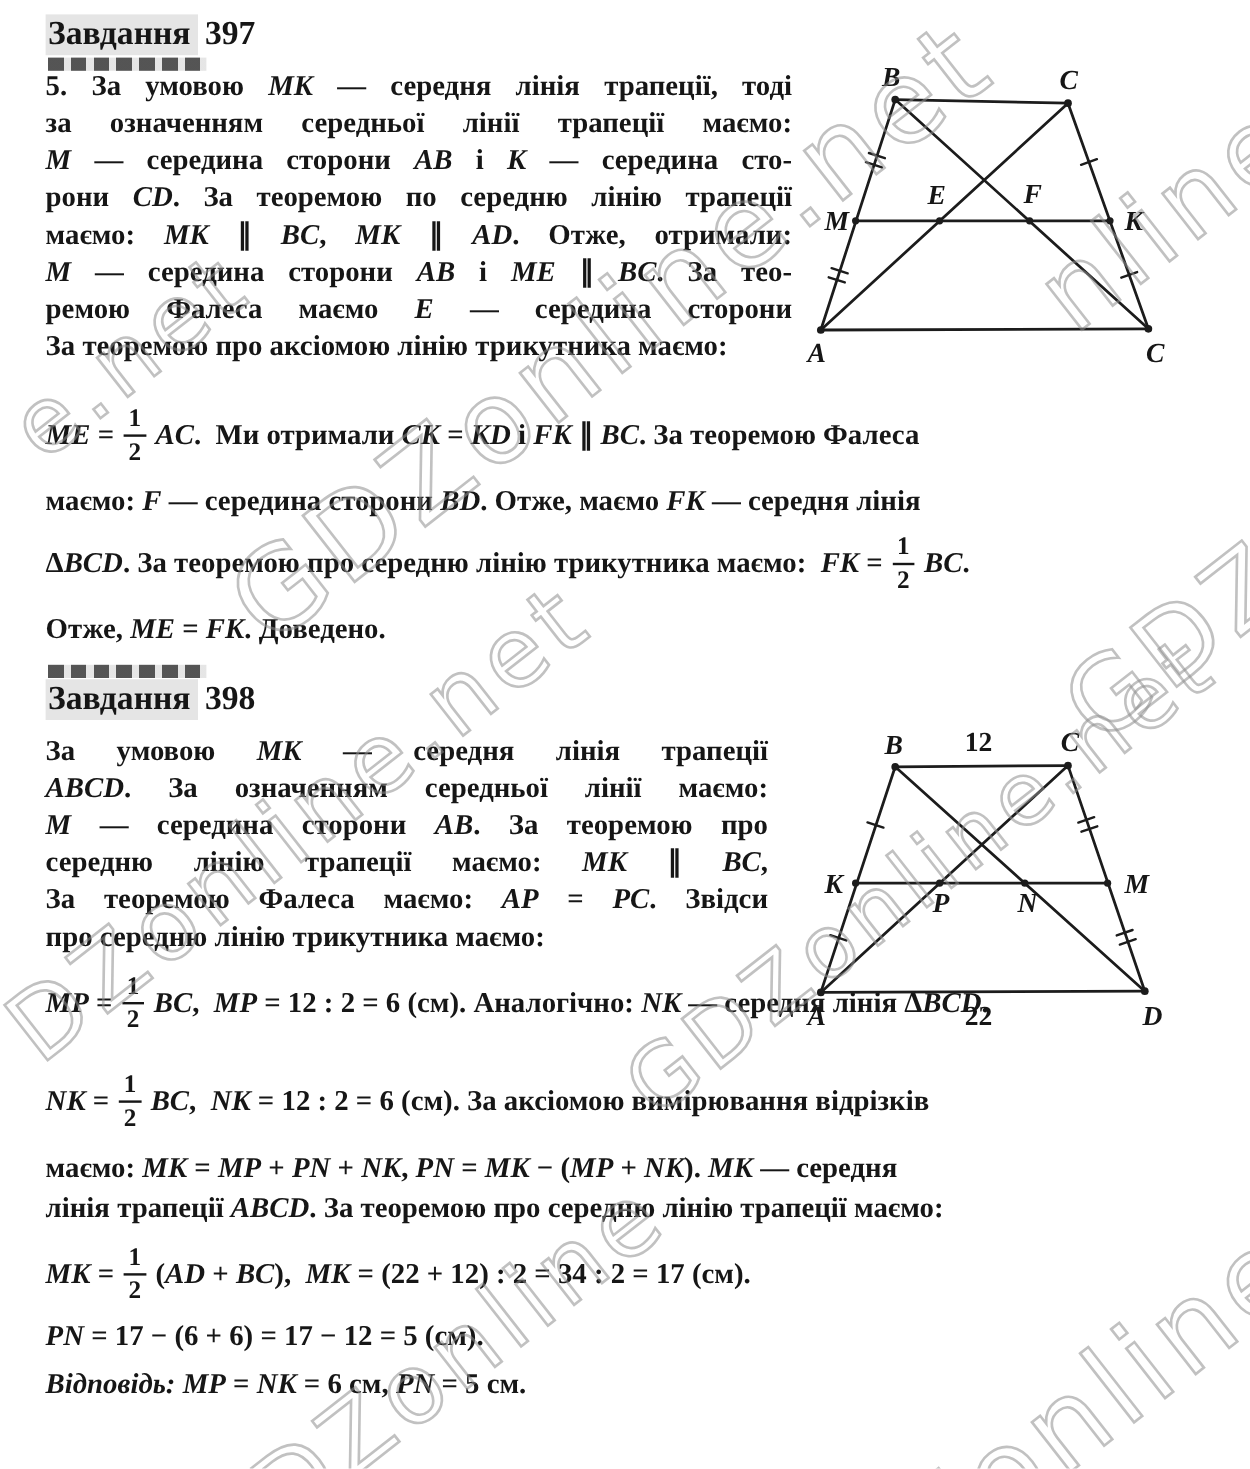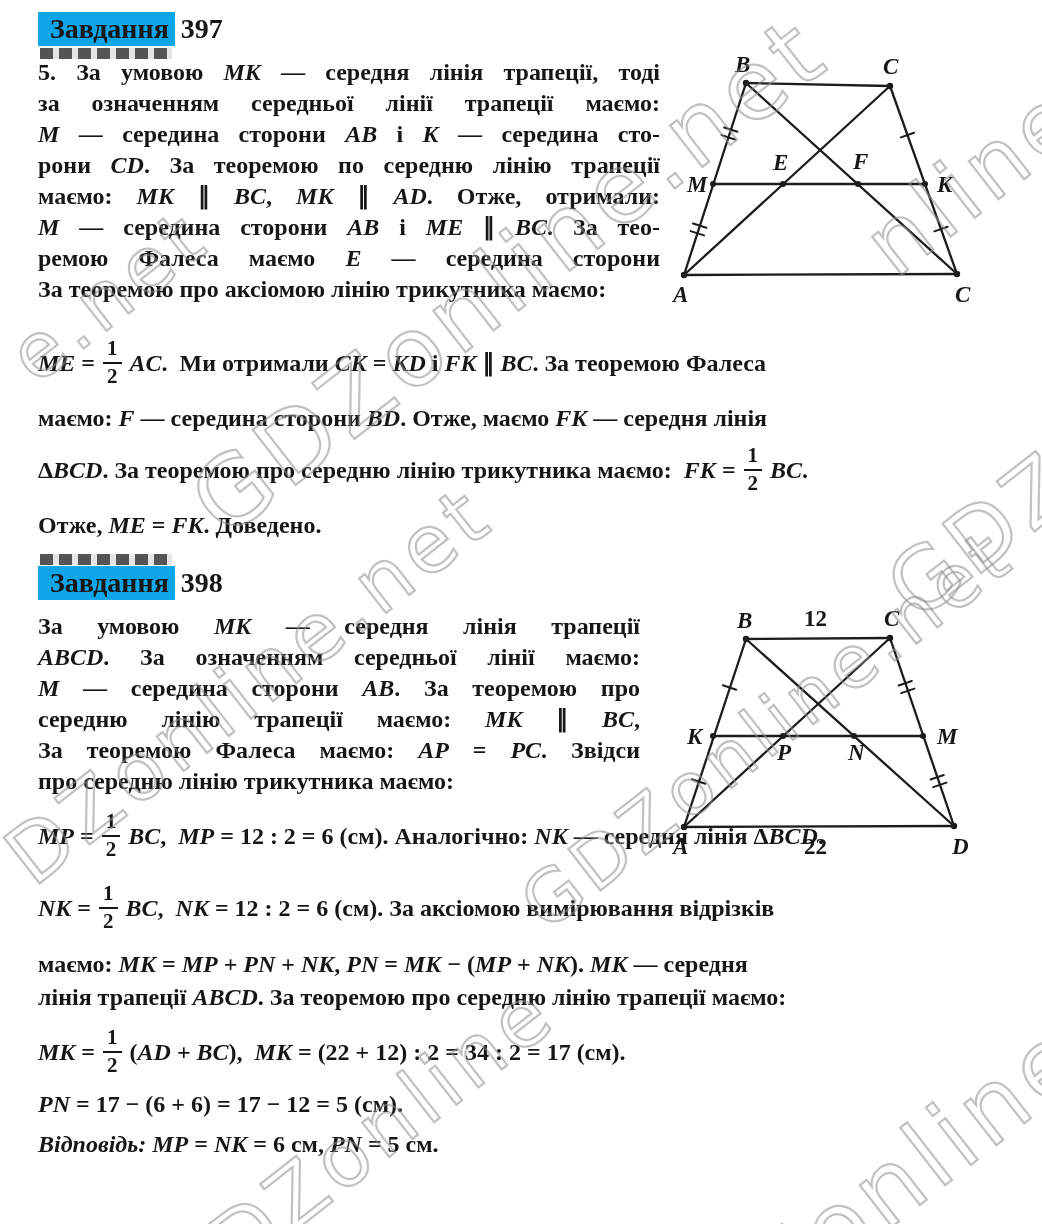--- a/index.html
+++ b/index.html
@@ -10,21 +10,21 @@
   
   .wm{
     position:absolute;white-space:nowrap;font-family:"DejaVu Sans", sans-serif;
     font-weight:400;letter-spacing:6px;color:transparent;
     -webkit-text-stroke:2.2px #8f8f8f;opacity:.55;
     transform:rotate(-38deg);transform-origin:0 0;z-index:6;pointer-events:none;
   }
   
   .task{position:absolute;left:38px;width:967px;z-index:2;}
   .heading{font-size:28px;font-weight:700;height:38px;line-height:34px;}
-  .hl{background:#0ea5e9;padding:1px 6px 2px 12px;}
+  .hl{background:#e5e5e5;padding:1px 6px 2px 2px;}
   .hnum{margin-left:6px;}
   .smudge{position:absolute;height:11px;width:132px;opacity:.8;
     background:repeating-linear-gradient(90deg,#2a2a2a 0 13px,rgba(42,42,42,.15) 13px 19px);}
   .narrow{margin-top:7px;}
   .line{font-size:24px;font-weight:600;height:31px;line-height:31px;white-space:nowrap;}
   .jline{white-space:normal;text-align:justify;text-align-last:justify;}
   .fline{font-size:24px;font-weight:600;line-height:31px;margin-top:8px;}
   .tall{display:flex;align-items:center;height:62px;white-space:pre;}
   .frac{display:inline-flex;flex-direction:column;align-items:center;
     font-size:21px;line-height:1.12;margin:0 8px;font-weight:600;}
@@ -128,21 +128,21 @@
       <div class="line jline m">За умовою <i>MK</i> — середня лінія трапеції</div>
       <div class="line jline m"><i>ABCD</i>. За означенням середньої лінії маємо:</div>
       <div class="line jline m"><i>M</i> — середина сторони <i>AB</i>. За теоремою про</div>
       <div class="line jline m">середню лінію трапеції маємо: <i>MK</i> ∥ <i>BC</i>,</div>
       <div class="line jline m">За теоремою Фалеса маємо: <i>AP</i> = <i>PC</i>. Звідси</div>
       <div class="line m">про середню лінію трикутника маємо:</div>
     </div>
     <div class="fline tall" style="margin-top:8px;">
       <span class="m"><i>MP</i> =</span><span class="frac"><span class="fnum">1</span><span class="fden">2</span></span><span class="m"><i>BC</i>,  <i>MP</i> = 12 : 2 = 6 (см). Аналогічно: <i>NK</i> — середня лінія Δ<i>BCD</i>.</span>
     </div>
-    <div class="fline tall" style="margin-top:10px;">
+    <div class="fline tall" style="margin-top:20px;">
       <span class="m"><i>NK</i> =</span><span class="frac"><span class="fnum">1</span><span class="fden">2</span></span><span class="m"><i>BC</i>,  <i>NK</i> = 12 : 2 = 6 (см). За аксіомою вимірювання відрізків</span>
     </div>
     <div class="fline m" style="margin-top:10px;">маємо: <i>MK</i> = <i>MP</i> + <i>PN</i> + <i>NK</i>, <i>PN</i> = <i>MK</i> − (<i>MP</i> + <i>NK</i>). <i>MK</i> — середня</div>
     <div class="fline m" style="margin-top:2px;">лінія трапеції <i>ABCD</i>. За теоремою про середню лінію трапеції маємо:</div>
     <div class="fline tall" style="margin-top:8px;">
       <span class="m"><i>MK</i> =</span><span class="frac"><span class="fnum">1</span><span class="fden">2</span></span><span class="m">(<i>AD</i> + <i>BC</i>),  <i>MK</i> = (22 + 12) : 2 = 34 : 2 = 17 (см).</span>
     </div>
     <div class="fline m" style="margin-top:6px;"><i>PN</i> = 17 − (6 + 6) = 17 − 12 = 5 (см).</div>
     <div class="fline" style="margin-top:9px;">
       <span class="ital">Відповідь:</span><span class="m"> <i>MP</i> = <i>NK</i> = 6 см, <i>PN</i> = 5 см.</span>

